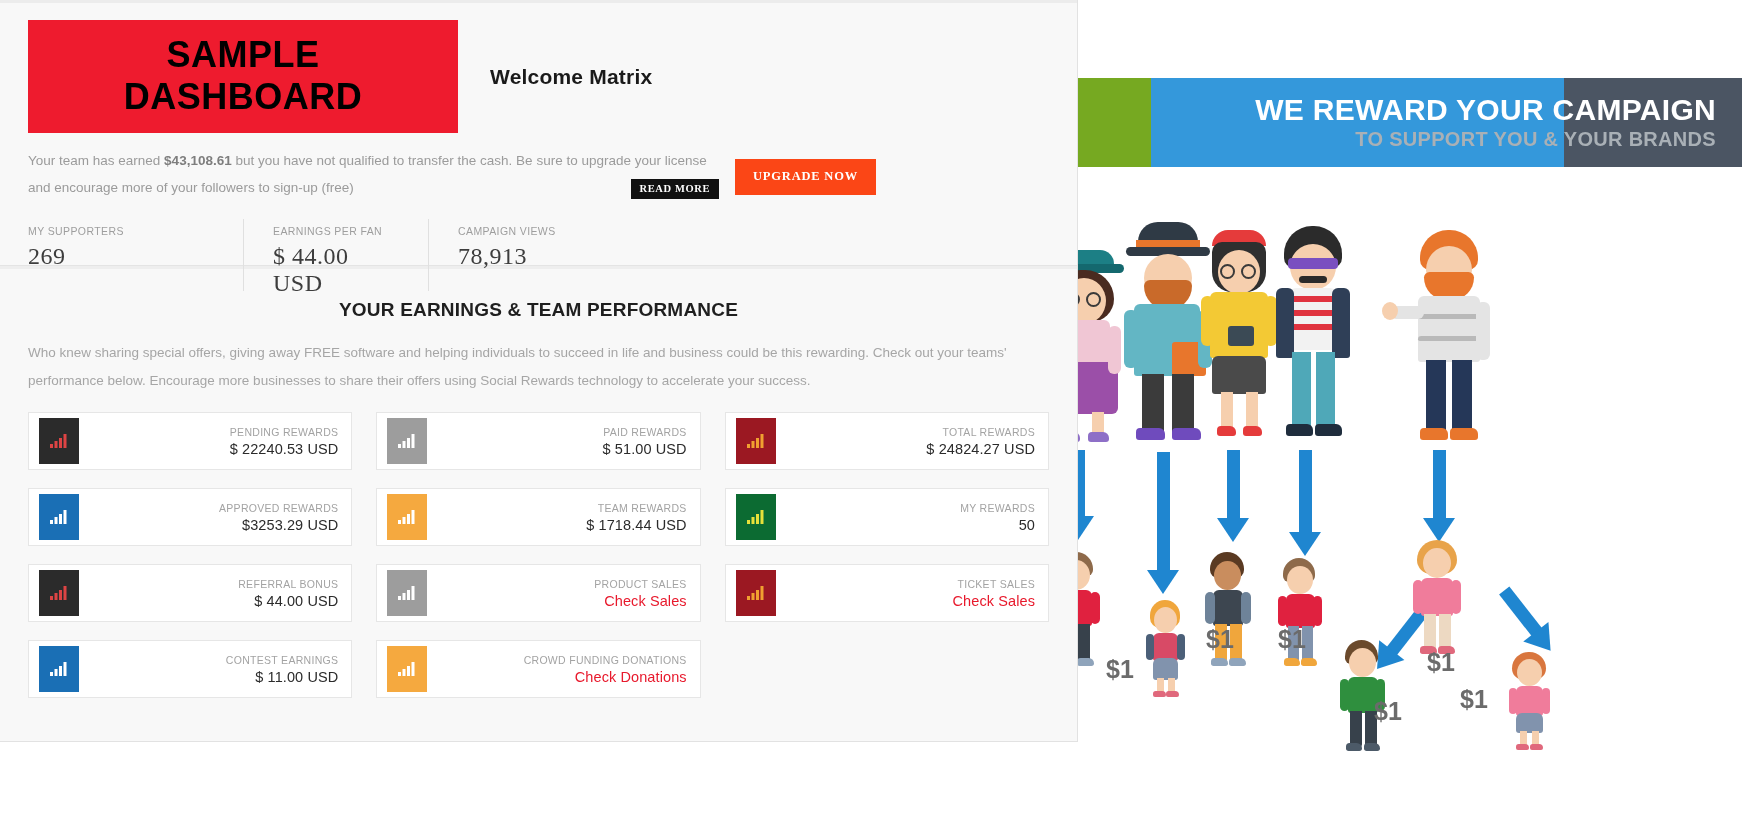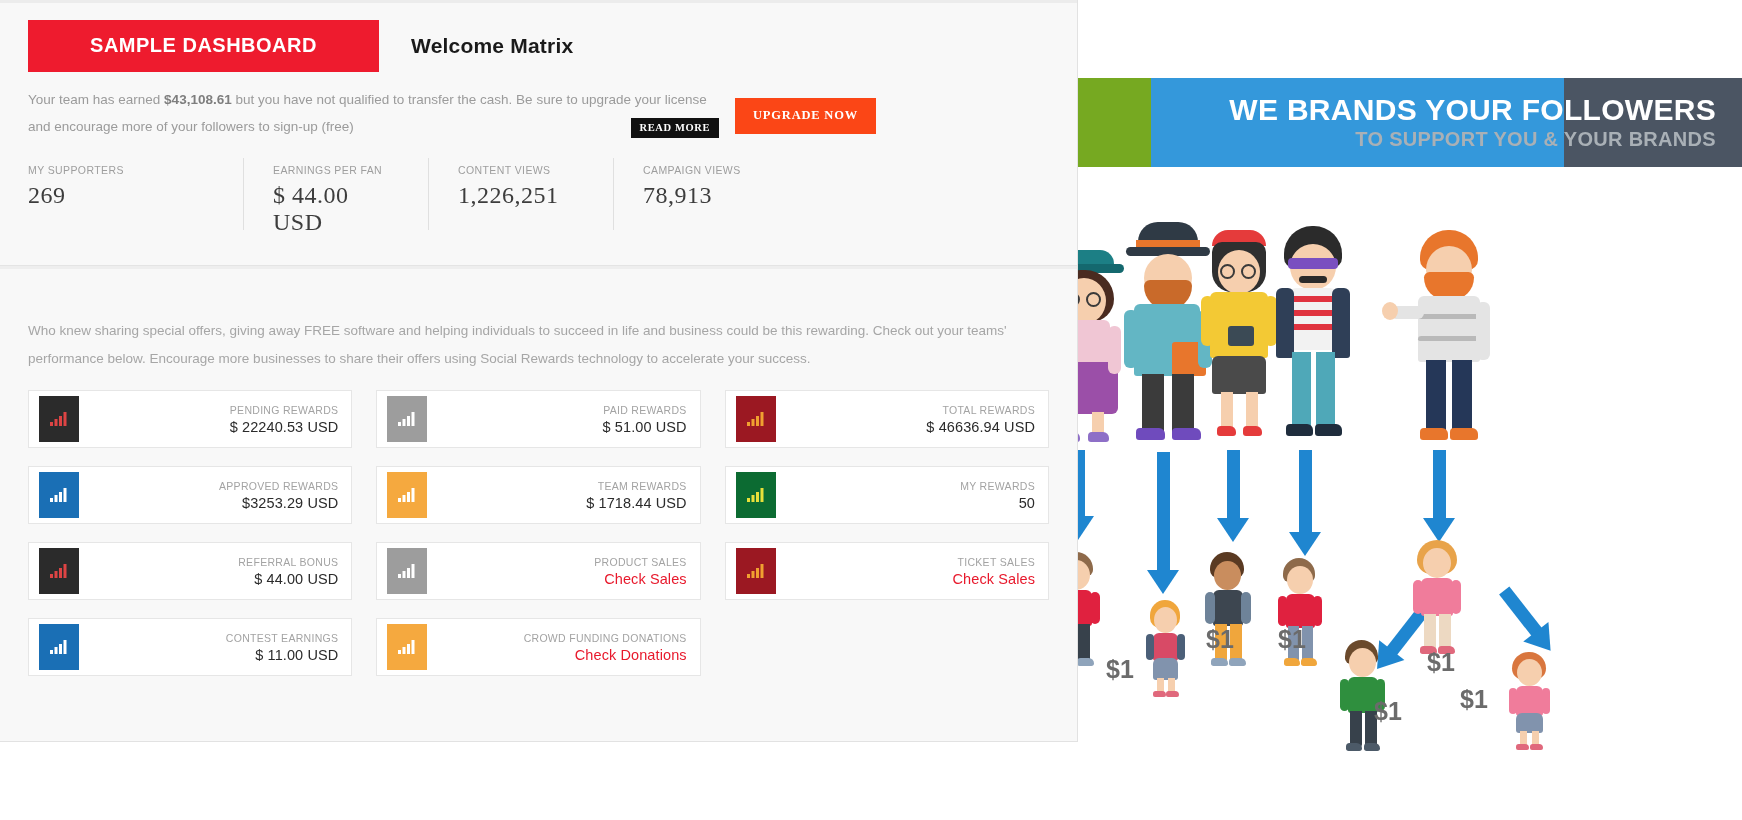--- a/index.html
+++ b/index.html
@@ -71,24 +71,24 @@
     background: #f8f8f8;
     border-right: 1px solid #e2e2e2;
     border-bottom: 1px solid #e2e2e2;
     z-index: 3;
   }
   .panel-top { position: relative; padding: 0 28px; background: #f8f8f8; height: 265px; }
   .topbar-line { position: absolute; left: 0; right: 0; top: 0; height: 3px; background: #ececec; }
 
   .title-row { display: flex; align-items: center; padding-top: 20px; }
   .sample-badge {
-    background: #ee1b2e; color: #ffffff;
-    font-size: 20px; font-weight: bold; letter-spacing: .5px;
+    background: #ee1b2e; color: #000000;
+    font-size: 36px; font-weight: bold; letter-spacing: .5px;
     padding: 14px 30px 15px 30px;
-    width: 351px; text-align: center;
+    width: 430px; text-align: center;
   }
   .welcome {
     margin-left: 32px; font-size: 21px; font-weight: bold; color: #1a1a1a;
     letter-spacing: .2px;
   }
 
   .notice-row { position: relative; margin-top: 14px; }
   .notice-text {
     width: 700px; color: #9b9b9b; font-size: 13.5px; line-height: 2.0;
   }
@@ -170,21 +170,21 @@
 
 <div id="root">
 
   <div class="illus-layer">
 
     <div class="banner">
       <div class="seg1"></div>
       <div class="seg2"></div>
       <div class="seg3"></div>
       <div class="banner-text">
-        <div class="banner-title">WE BRANDS YOUR FOLLOWERS</div>
+        <div class="banner-title">WE REWARD YOUR CAMPAIGN</div>
         <div class="banner-sub">TO SUPPORT YOU &amp; YOUR BRANDS</div>
       </div>
     </div>
 
     <div class="person" style="left:1040px; top:250px; width:90px; height:190px;">
       <div class="p-hat" style="left:12px; top:0px; width:62px; height:16px; background:#1c7f85; border-radius:28px 28px 4px 4px;"></div>
       <div class="p-hat" style="left:4px; top:14px; width:80px; height:9px; background:#14686e; border-radius:20px;"></div>
       <div class="p-hair" style="left:12px; top:20px; width:62px; height:52px; background:#4a2b20; border-radius:30px 30px 24px 24px;"></div>
       <div class="p-head" style="left:22px; top:28px; width:44px; height:46px; background:#f6cfae;"></div>
       <div class="p-glass" style="left:25px; top:42px; width:15px; height:15px;"></div>
@@ -411,33 +411,30 @@
       <div class="stats">
         <div class="stat">
           <div class="stat-label">MY SUPPORTERS</div>
           <div class="stat-value">269</div>
         </div>
         <div class="stat">
           <div class="stat-label">EARNINGS PER FAN</div>
           <div class="stat-value">$ 44.00 USD</div>
         </div>
         <div class="stat">
-          <div class="stat-label">CONTENT VIEWS</div>
-          <div class="stat-value">1,226,251</div>
-        </div>
-        <div class="stat">
           <div class="stat-label">CAMPAIGN VIEWS</div>
           <div class="stat-value">78,913</div>
         </div>
       </div>
     </div>
 
     <div class="panel-divider"></div>
 
     <div class="panel-body">
+      <div class="section-title">YOUR EARNINGS &amp; TEAM PERFORMANCE</div>
       <div class="section-desc">Who knew sharing special offers, giving away FREE software and helping individuals to succeed in life and business could be this rewarding. Check out your teams' performance below. Encourage more businesses to share their offers using Social Rewards technology to accelerate your success.</div>
 
       <div class="grid">
 
         <div class="grid-row">
           <div class="card">
             <div class="card-icon" style="background:#2b2b2b;">
               <svg width="18" height="14" viewBox="0 0 18 14">
                   <rect x="0" y="10" width="3" height="4" fill="#d44"></rect>
                   <rect x="4.5" y="7" width="3" height="7" fill="#d44"></rect>
@@ -468,21 +465,21 @@
             <div class="card-icon" style="background:#9b1822;">
               <svg width="18" height="14" viewBox="0 0 18 14">
                   <rect x="0" y="10" width="3" height="4" fill="#f0a030"></rect>
                   <rect x="4.5" y="7" width="3" height="7" fill="#f0a030"></rect>
                   <rect x="9" y="4" width="3" height="10" fill="#f0a030"></rect>
                   <rect x="13.5" y="0" width="3" height="14" fill="#f0a030"></rect>
                 </svg>
             </div>
             <div class="card-text">
               <div class="card-label">TOTAL REWARDS</div>
-              <div class="card-value">$ 46636.94 USD</div>
+              <div class="card-value">$ 24824.27 USD</div>
             </div>
           </div>
         </div>
 
         <div class="grid-row">
           <div class="card">
             <div class="card-icon" style="background:#1a6fb5;">
               <svg width="18" height="14" viewBox="0 0 18 14">
                   <rect x="0" y="10" width="3" height="4" fill="#fff"></rect>
                   <rect x="4.5" y="7" width="3" height="7" fill="#fff"></rect>

